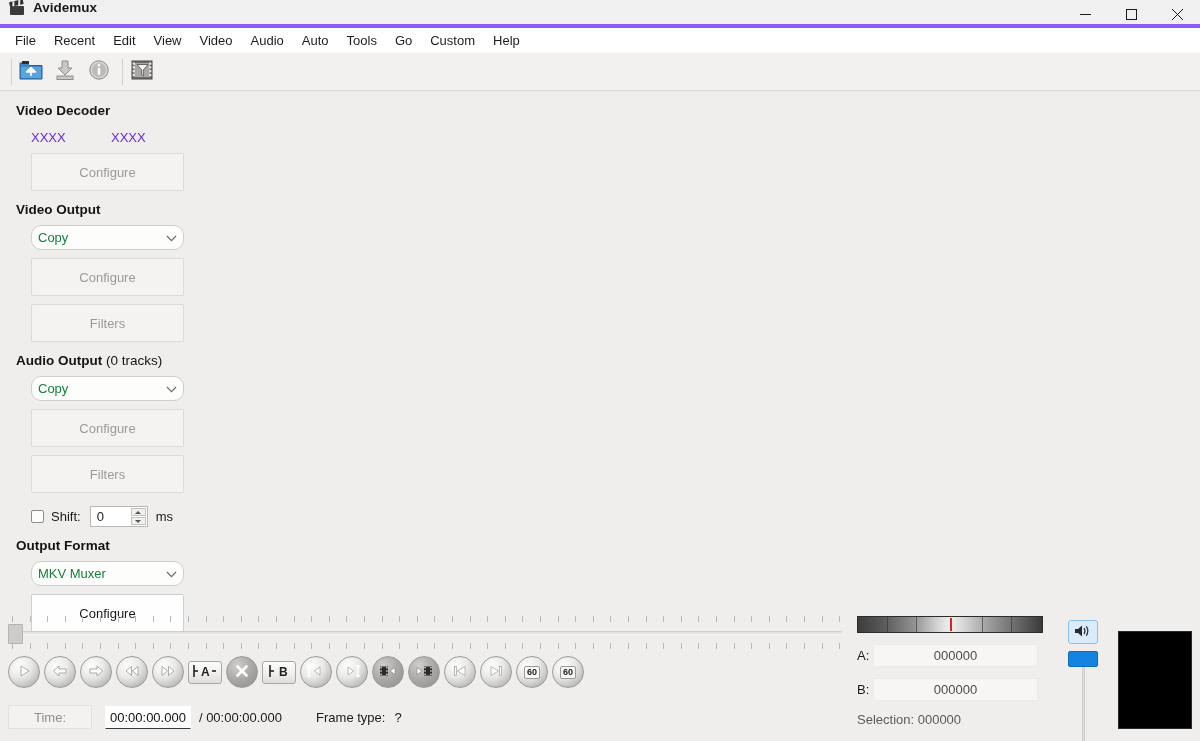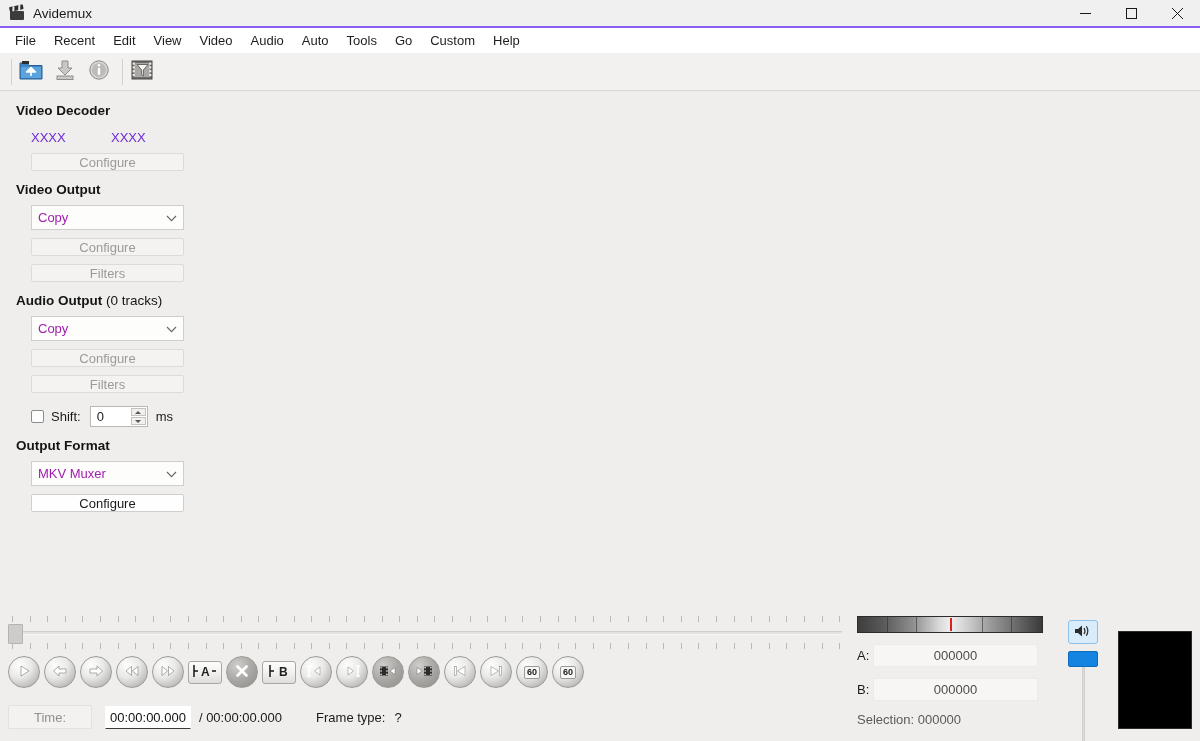--- a/index.html
+++ b/index.html
@@ -10,22 +10,23 @@
     font-family: "Liberation Sans", sans-serif;
     font-size: 13px;
     color: #1a1a1a;
     overflow: hidden;
     position: relative;
   }
 
   
   #titlebar {
     height: 28px; background: #f0f0f0;
-    display: flex; align-items: center;
-    border-bottom: 2px solid #8b5cf6;
+    display: flex; align-items: flex-start;
+    border-bottom: 4px solid #8b5cf6;
+    font-weight: bold;
   }
   #app-icon { width: 16px; height: 16px; margin: 0 8px 0 9px; position: relative; flex: none; }
   #app-icon .clap-body {
     position: absolute; left: 1px; top: 6px; width: 14px; height: 9px;
     background: #3b3b3b; border-radius: 1px;
   }
   #app-icon .clap-top {
     position: absolute; left: 1px; top: 2px; width: 14px; height: 5px;
     background: #2e2e2e; transform: rotate(-12deg); transform-origin: left bottom;
     border-radius: 1px;
@@ -78,31 +79,31 @@
     font-weight: bold; font-size: 13.5px; color: #141414;
     margin: 11px 0 0 8px;
   }
   .sect-title .sub { font-weight: normal; }
   .xxxx-row {
     display: flex; margin: 12px 0 0 23px; color: #6d28d9; font-size: 13px;
   }
   .xxxx-row span:first-child { width: 80px; }
   .ctl { margin: 8px 0 0 23px; }
   button.pbtn {
-    width: 153px; height: 18px; font-family: "Liberation Sans", sans-serif;
+    width: 153px; height: 38px; font-family: "Liberation Sans", sans-serif;
     font-size: 13px; border: 1px solid #dcdbd8; background: #f4f3f1;
     color: #9a9a98; border-radius: 2px; cursor: default; padding: 0;
   }
   button.pbtn.enabled {
     background: #fefefe; border: 1px solid #cfcecb; color: #1a1a1a;
   }
   .combo {
     width: 153px; height: 25px; background: #fdfdfc; border: 1px solid #cfcecb;
-    border-radius: 0; display: flex; align-items: center; padding: 0 6px;
-    font-size: 13px; color: #a21caf; position: relative; cursor: default;
+    border-radius: 10px; display: flex; align-items: center; padding: 0 6px;
+    font-size: 13px; color: #15803d; position: relative; cursor: default;
   }
   .combo .chev { margin-left: auto; }
   .shift-row {
     display: flex; align-items: center; margin: 13px 0 0 23px; font-size: 13px;
   }
   .chk {
     width: 13px; height: 13px; border: 1px solid #8d8d8a; background: #fdfdfd;
     border-radius: 2px; margin-right: 7px; cursor: default;
   }
   .spin {

